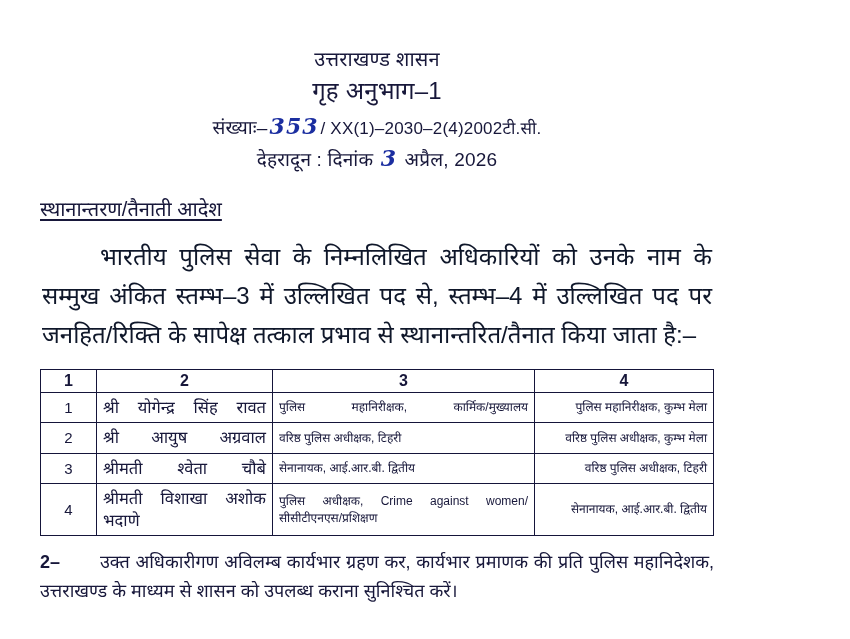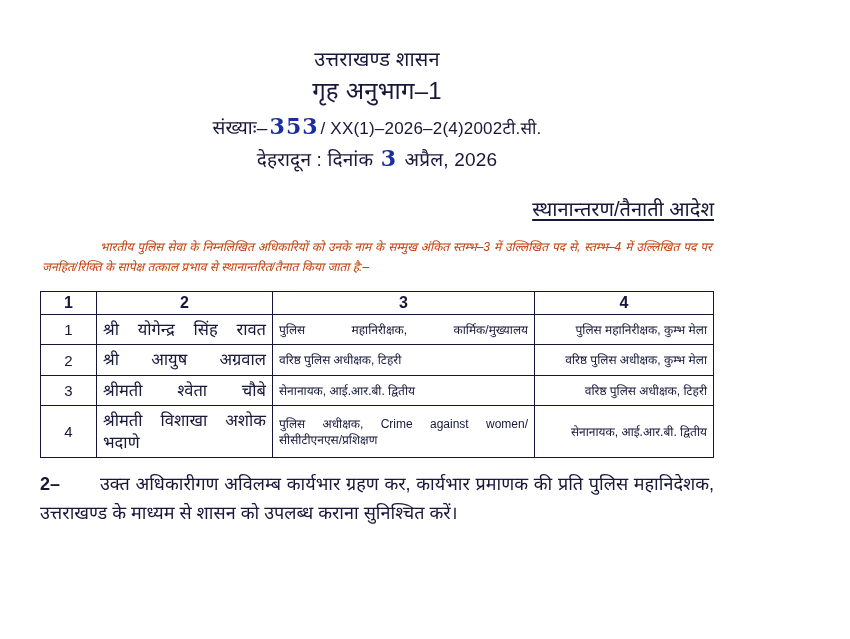--- a/index.html
+++ b/index.html
@@ -36,49 +36,49 @@
   .hdr-line.l1 { font-size: 20px; margin-bottom: 3px; }
   .hdr-line.l2 { font-size: 24px; margin-bottom: 5px; }
   .hdr-line.l3 { font-size: 19px; margin-bottom: 3px; }
   .hdr-line.l4 { font-size: 19px; }
 
   .handwrite {
     font-family: "DejaVu Serif", serif;
     font-size: 22px;
     color: #1b2ea0;
     font-weight: 700;
+    font-style: italic;
     padding: 0 2px;
     letter-spacing: 1px;
   }
   .small-caps-en {
     font-family: "Liberation Sans", sans-serif;
     font-size: 17px;
   }
 
   
   .doc-title {
-    text-align: right;
+    text-align: left;
     margin-top: 22px;
     margin-bottom: 16px;
   }
   .doc-title span {
     font-size: 20px;
     text-decoration: underline;
     text-underline-offset: 3px;
     color: #17173a;
   }
 
   
   .para {
-    font-size: 12px;
+    font-size: 24px;
     line-height: 1.62;
     text-align: justify;
-    color: #c2410c;
+    color: #0f172a;
     margin: 0 2px 14px 2px;
-    font-style: italic;
   }
   .para .indent { display: inline-block; width: 58px; }
 
   
   table.order {
     border-collapse: collapse;
     width: 100%;
     table-layout: fixed;
     margin-top: 2px;
   }
@@ -140,21 +140,21 @@
 </style>
 </head>
 <body>
 
 <div class="page">
 
   <div class="header">
     <div class="hdr-line l1">उत्तराखण्ड शासन</div>
     <div class="hdr-line l2">गृह अनुभाग–1</div>
     <div class="hdr-line l3">
-      <span>संख्याः–</span><span class="handwrite">353</span><span class="small-caps-en">/ XX(1)–2026–2(4)2002टी.सी.</span>
+      <span>संख्याः–</span><span class="handwrite">353</span><span class="small-caps-en">/ XX(1)–2030–2(4)2002टी.सी.</span>
     </div>
     <div class="hdr-line l4">
       <span>देहरादून : दिनांक</span>
       <span class="handwrite">3</span>
       <span>अप्रैल, 2026</span>
     </div>
   </div>
 
   <div class="doc-title">
     <span>स्थानान्तरण/तैनाती आदेश</span>

